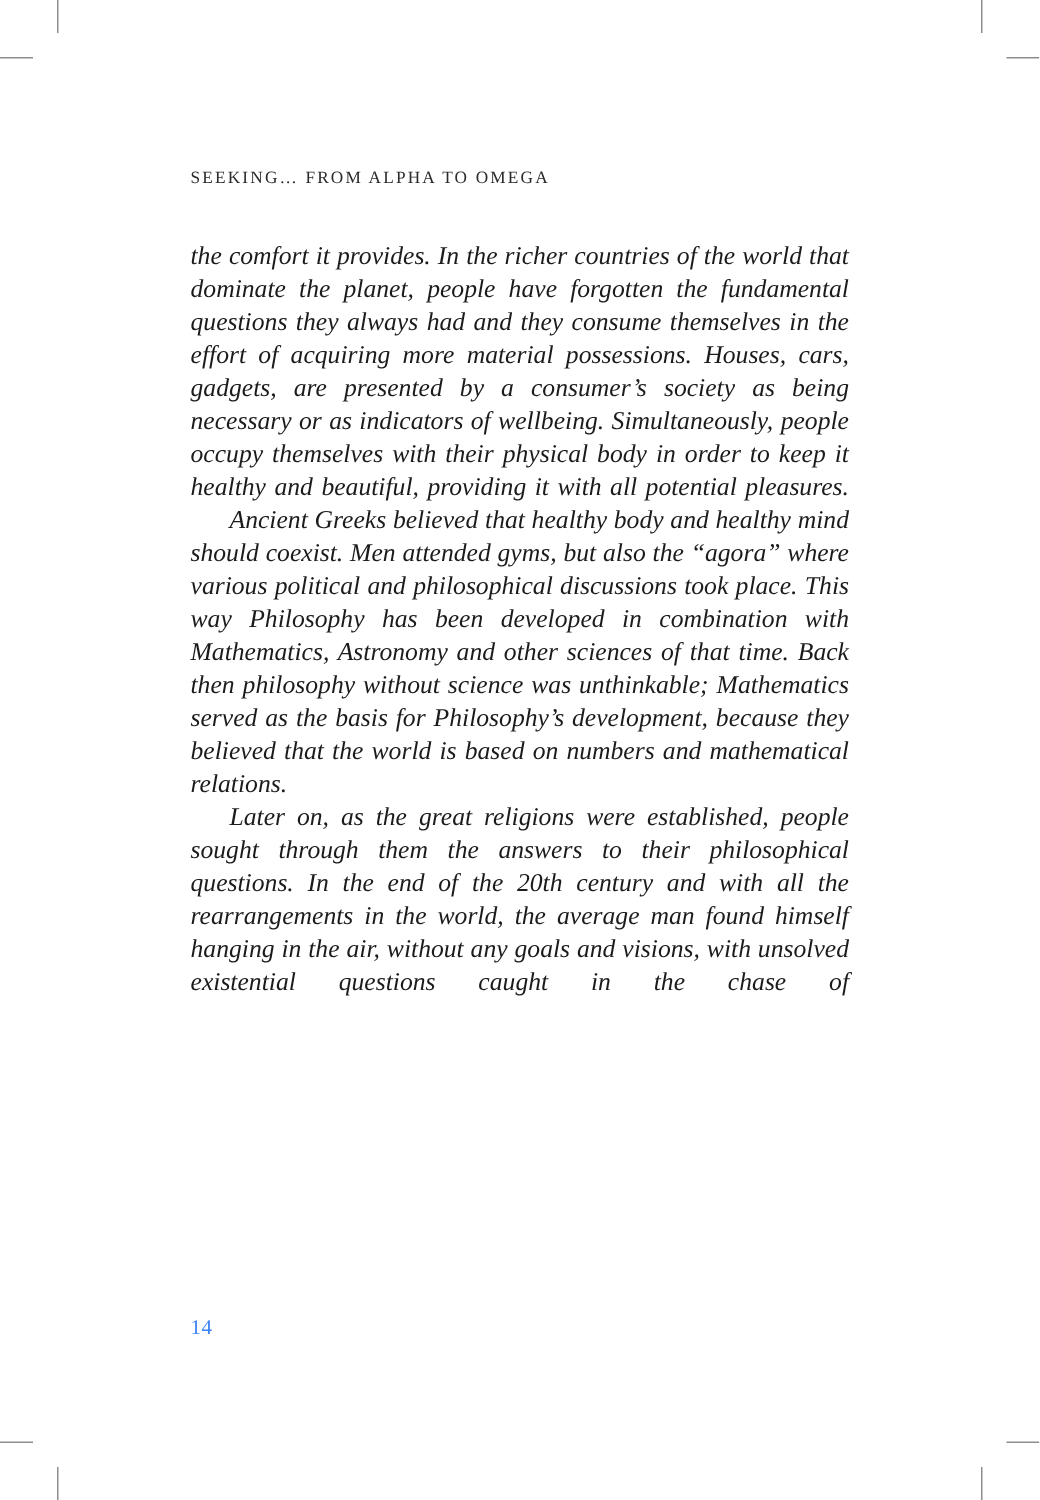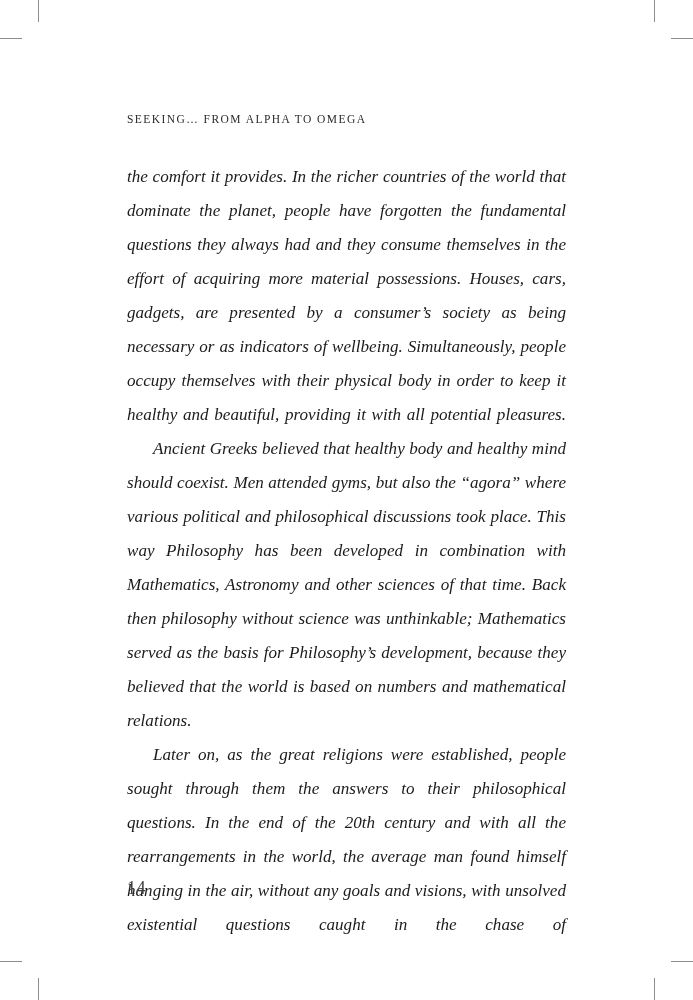--- a/index.html
+++ b/index.html
@@ -55,43 +55,43 @@
     position: absolute;
     left: 127px;
     top: 160px;
     width: 439px;
   }
 
   .body-copy p {
     margin: 0;
     font-style: italic;
     font-size: 17.1px;
-    line-height: 34px;
+    line-height: 22px;
     text-align: justify;
     text-justify: inter-word;
     color: #1b1b1b;
     -webkit-hyphens: none;
     hyphens: none;
   }
   .body-copy p.indent {
     text-indent: 26px;
   }
   
   .body-copy p.flush-last {
     text-align-last: justify;
   }
 
   .folio {
     position: absolute;
     left: 127px;
     top: 878px;
     font-style: normal;
-    font-size: 18px;
+    font-size: 14px;
     letter-spacing: 0.4px;
-    color: #404040;
+    color: #3b82f6;
   }
 </style>
 </head>
 <body>
 
 <div class="page">
 
   <div class="crop crop-v crop-tl-v"></div>
   <div class="crop crop-h crop-tl-h"></div>
   <div class="crop crop-v crop-tr-v"></div>

